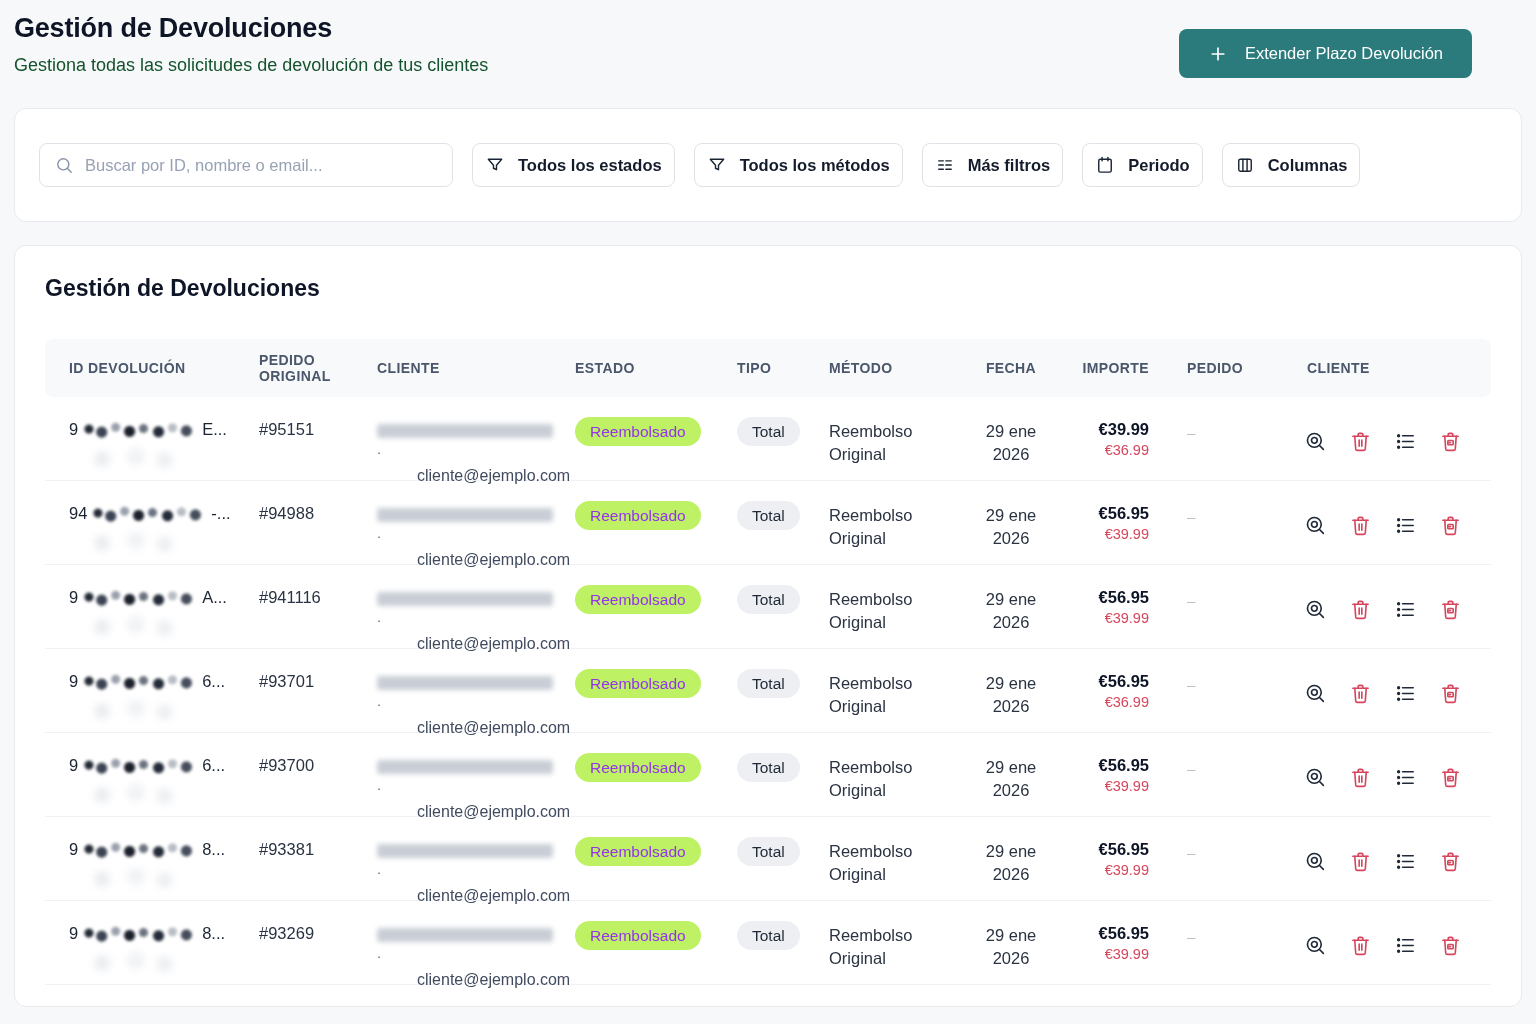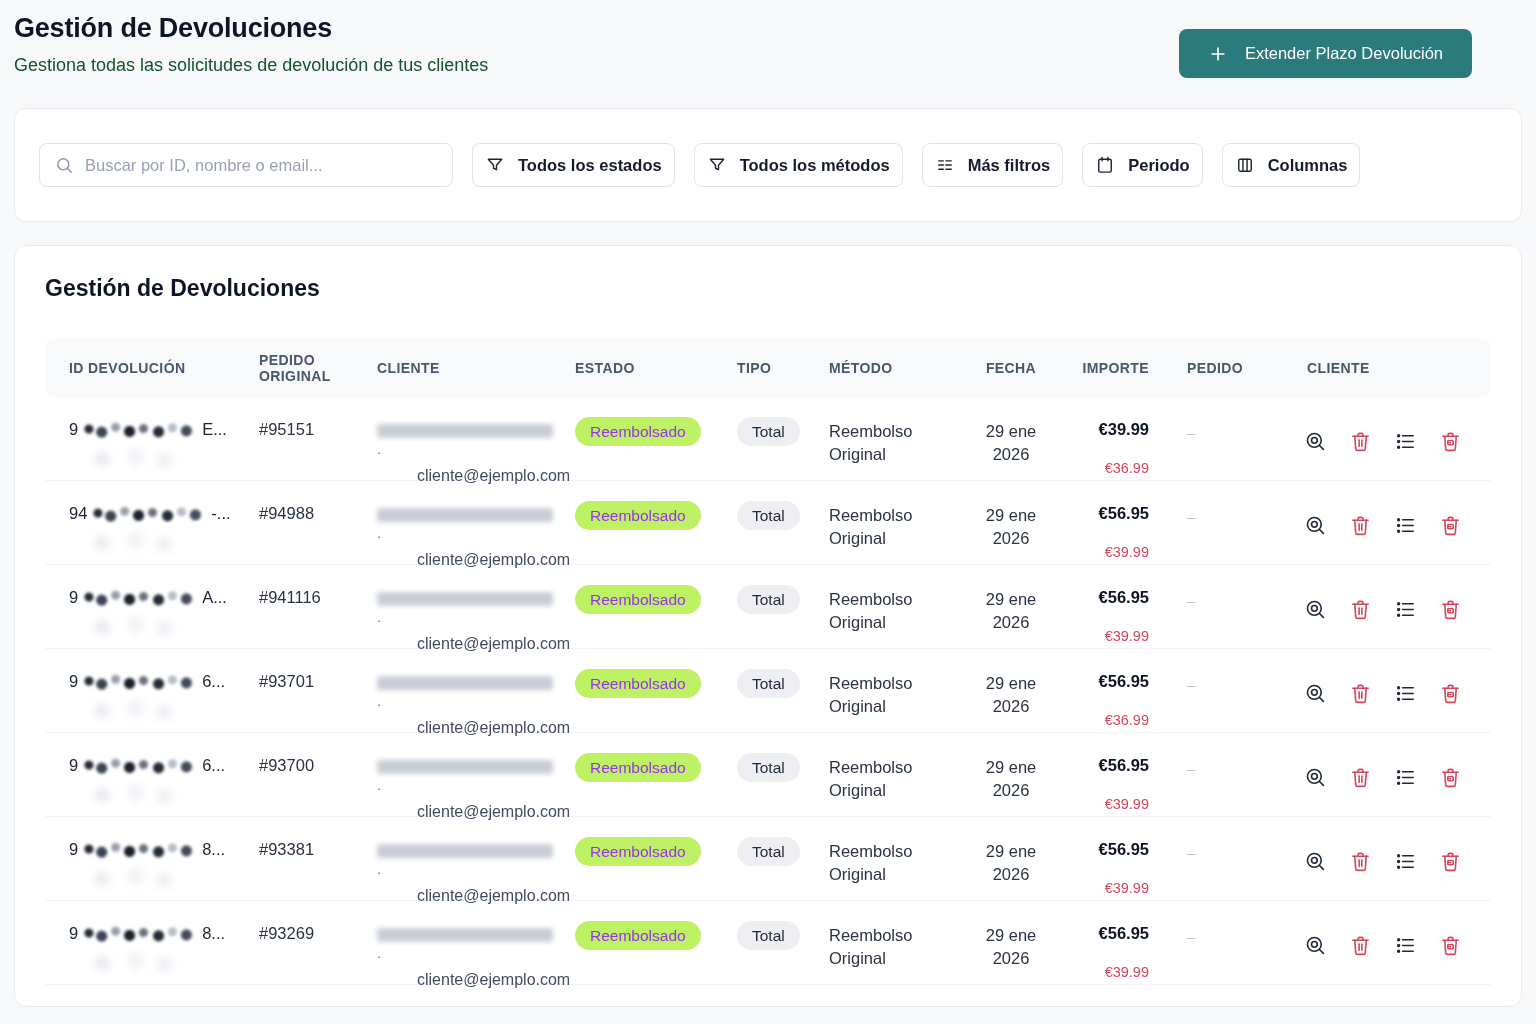--- a/index.html
+++ b/index.html
@@ -101,21 +101,21 @@
     display:inline-block; font-size:15.5px; padding:6px 15px; border-radius:16px; line-height:17px;
   }
   .badge-status { background:#bef264; color:#9333ea; }
   .badge-type { background:#edeff3; color:#1f2937; }
 
   .cell-method { line-height:23px; padding-right:20px; }
   .cell-date { padding-left:0; text-align:center; line-height:23px; }
   .date-inner { display:inline-block; max-width:60px; }
   .cell-amount { padding-left:0; padding-right:14px; text-align:right; }
   .amount-main { font-weight:700; font-size:16.5px; color:#0d1526; }
-  .amount-refund { margin-top:21px; font-size:14.5px; color:#d5465c; }
+  .amount-refund { margin-top:3px; font-size:14.5px; color:#d5465c; }
   .cell-notes { padding-top:27px; font-size:15px; color:#b9bfc9; }
 
   .cell-actions { padding:0; align-self:center; display:flex; justify-content:center; gap:22px; }
   .icon-btn { background:none; border:none; width:23px; height:23px; padding:0; cursor:pointer; }
   .icon-btn svg { width:23px; height:23px; fill:none; stroke-width:1.7; stroke-linecap:round; stroke-linejoin:round; }
   .icon-dark svg { stroke:#1f2937; }
   .icon-red svg { stroke:#d5465c; }
 </style>
 </head>
 <body>

